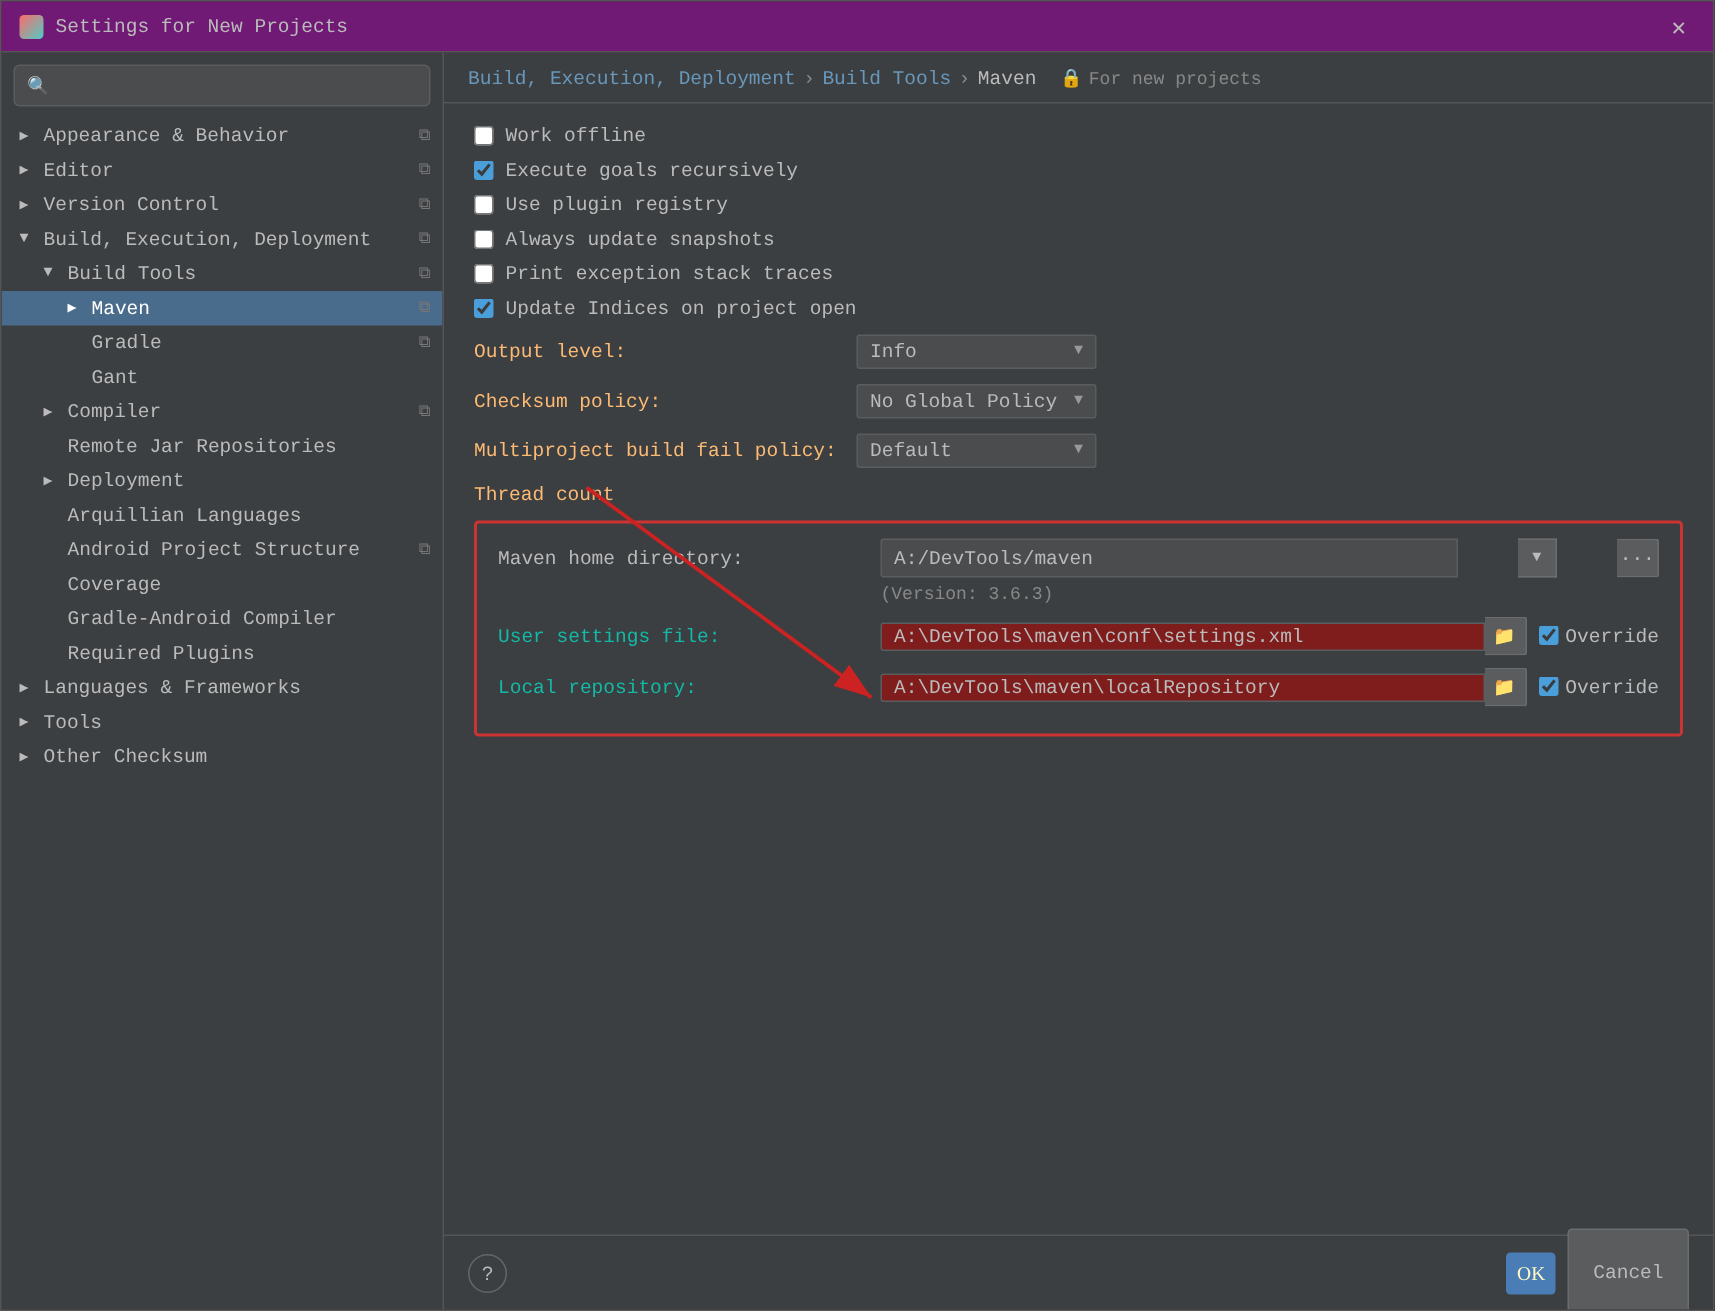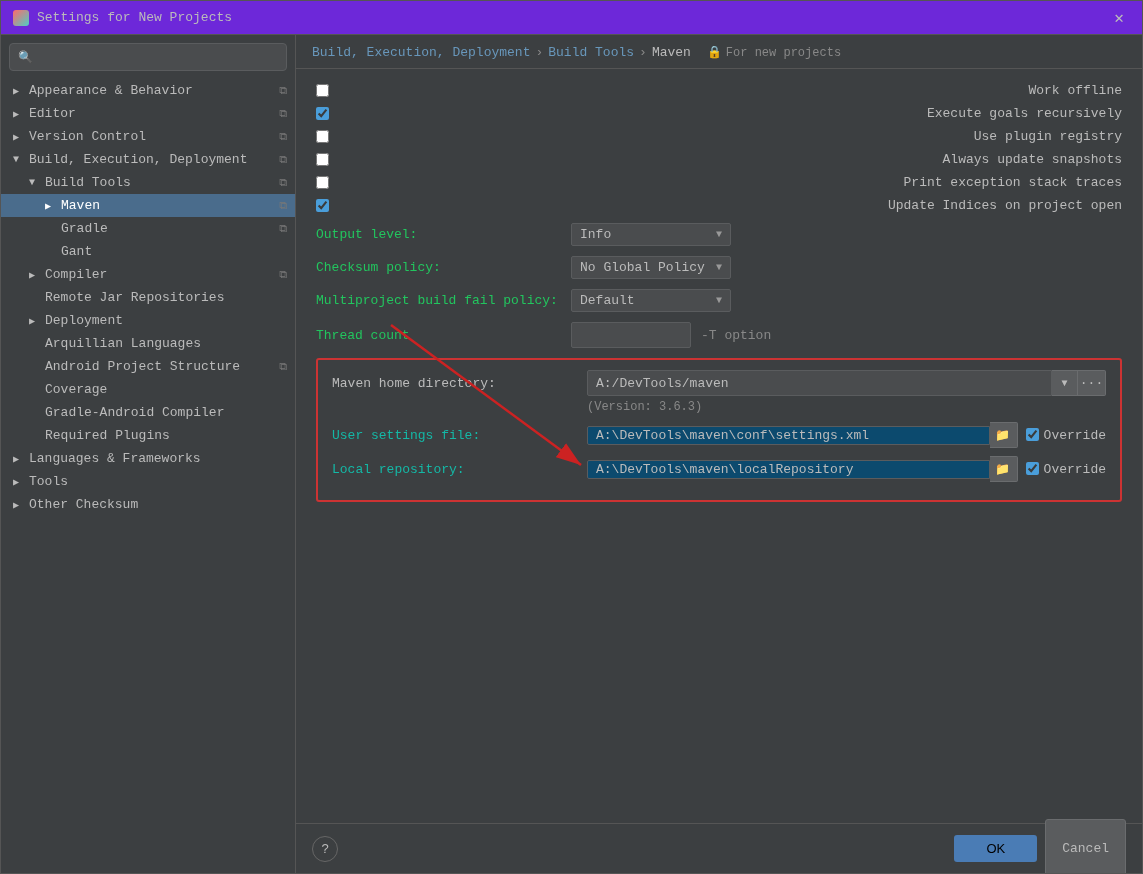--- a/index.html
+++ b/index.html
@@ -14,21 +14,21 @@
     }
     .window {
       width: 1143px;
       height: 874px;
       background: #3c3f41;
       display: flex;
       flex-direction: column;
       border: 1px solid #555;
     }
     .title-bar {
-      background: #6d28d9;
+      background: #701a75;
       height: 34px;
       display: flex;
       align-items: center;
       padding: 0 12px;
       border-bottom: 1px solid #555;
       flex-shrink: 0;
     }
     .title-bar-icon {
       width: 16px;
       height: 16px;
@@ -142,39 +142,38 @@
     }
     .settings-area {
       flex: 1;
       padding: 14px 20px;
       overflow-y: auto;
     }
     .checkbox-row {
       display: flex;
       align-items: center;
       margin-bottom: 8px;
-      justify-content: space-between;
     }
     .checkbox-row input[type="checkbox"] {
       margin-right: 8px;
       accent-color: #4a9eda;
       cursor: pointer;
     }
     .checkbox-label {
       color: #bbbbbb;
       font-size: 13px;
     }
     .field-row {
       display: flex;
       align-items: center;
       margin-bottom: 10px;
     }
     .field-label {
       width: 255px;
-      color: #22c55e;
+      color: #fdba74;
       font-size: 13px;
       flex-shrink: 0;
     }
     .field-control {
       display: flex;
       align-items: center;
       flex: 1;
     }
     .dropdown {
       background: #4a4c4e;
@@ -225,20 +224,21 @@
     .maven-home-label {
       width: 255px;
       color: #bbbbbb;
       font-size: 13px;
       flex-shrink: 0;
     }
     .maven-home-input-wrap {
       display: flex;
       align-items: flex-start;
       flex: 1;
+      gap: 40px;
     }
     .maven-home-input {
       background: #4a4c4e;
       border: 1px solid #5a5c5e;
       color: #bbbbbb;
       font-size: 13px;
       padding: 3px 8px;
       border-radius: 2px 0 0 2px;
       font-family: 'Courier New', monospace;
       flex: 1;
@@ -287,21 +287,21 @@
       color: #14b8a6;
       font-size: 13px;
       flex-shrink: 0;
     }
     .settings-file-input-wrap {
       display: flex;
       align-items: center;
       flex: 1;
     }
     .settings-file-input {
-      background: #0c4a6e;
+      background: #7f1d1d;
       border: 1px solid #5a5c5e;
       color: #bbbbbb;
       font-size: 13px;
       padding: 3px 8px;
       border-radius: 2px 0 0 2px;
       font-family: 'Courier New', monospace;
       flex: 1;
       height: 19px;
     }
     .settings-file-browse-btn {
@@ -352,27 +352,27 @@
       font-size: 13px;
       cursor: pointer;
       display: flex;
       align-items: center;
       justify-content: center;
     }
     .spacer { flex: 1; }
     .ok-btn {
       background: #4a7cb5;
       border: none;
-      color: #000000;
-      font-size: 13px;
-      padding: 6px 32px;
+      color: #fef9c3;
+      font-size: 13px;
+      padding: 6px 7px;
       border-radius: 3px;
       cursor: pointer;
       margin-right: 8px;
-      font-family: Liberation Sans, sans-serif;
+      font-family: Liberation Serif, serif;
     }
     .cancel-btn {
       background: #5a5c5e;
       border: 1px solid #6a6c6e;
       color: #bbbbbb;
       font-size: 13px;
       padding: 21px 16px;
       border-radius: 3px;
       cursor: pointer;
       font-family: 'Courier New', monospace;
@@ -590,24 +590,20 @@
           <div class="field-control">
             <div class="dropdown">
               <span>Default</span>
               <span class="dropdown-arrow">▼</span>
             </div>
           </div>
         </div>
 
         <div class="field-row">
           <span class="field-label">Thread count</span>
-          <div class="field-control">
-            <input type="text" class="text-input thread-input" style="">
-            <span class="t-option-label">-T option</span>
-          </div>
         </div>
 
         <div class="maven-section">
 
           <div class="maven-home-row">
             <span class="maven-home-label">Maven home directory:</span>
             <div class="maven-home-input-wrap">
               <input type="text" class="maven-home-input" value="A:/DevTools/maven" style="">
               <div class="maven-home-dropdown-btn">▼</div>
               <div class="maven-home-more-btn">···</div>

